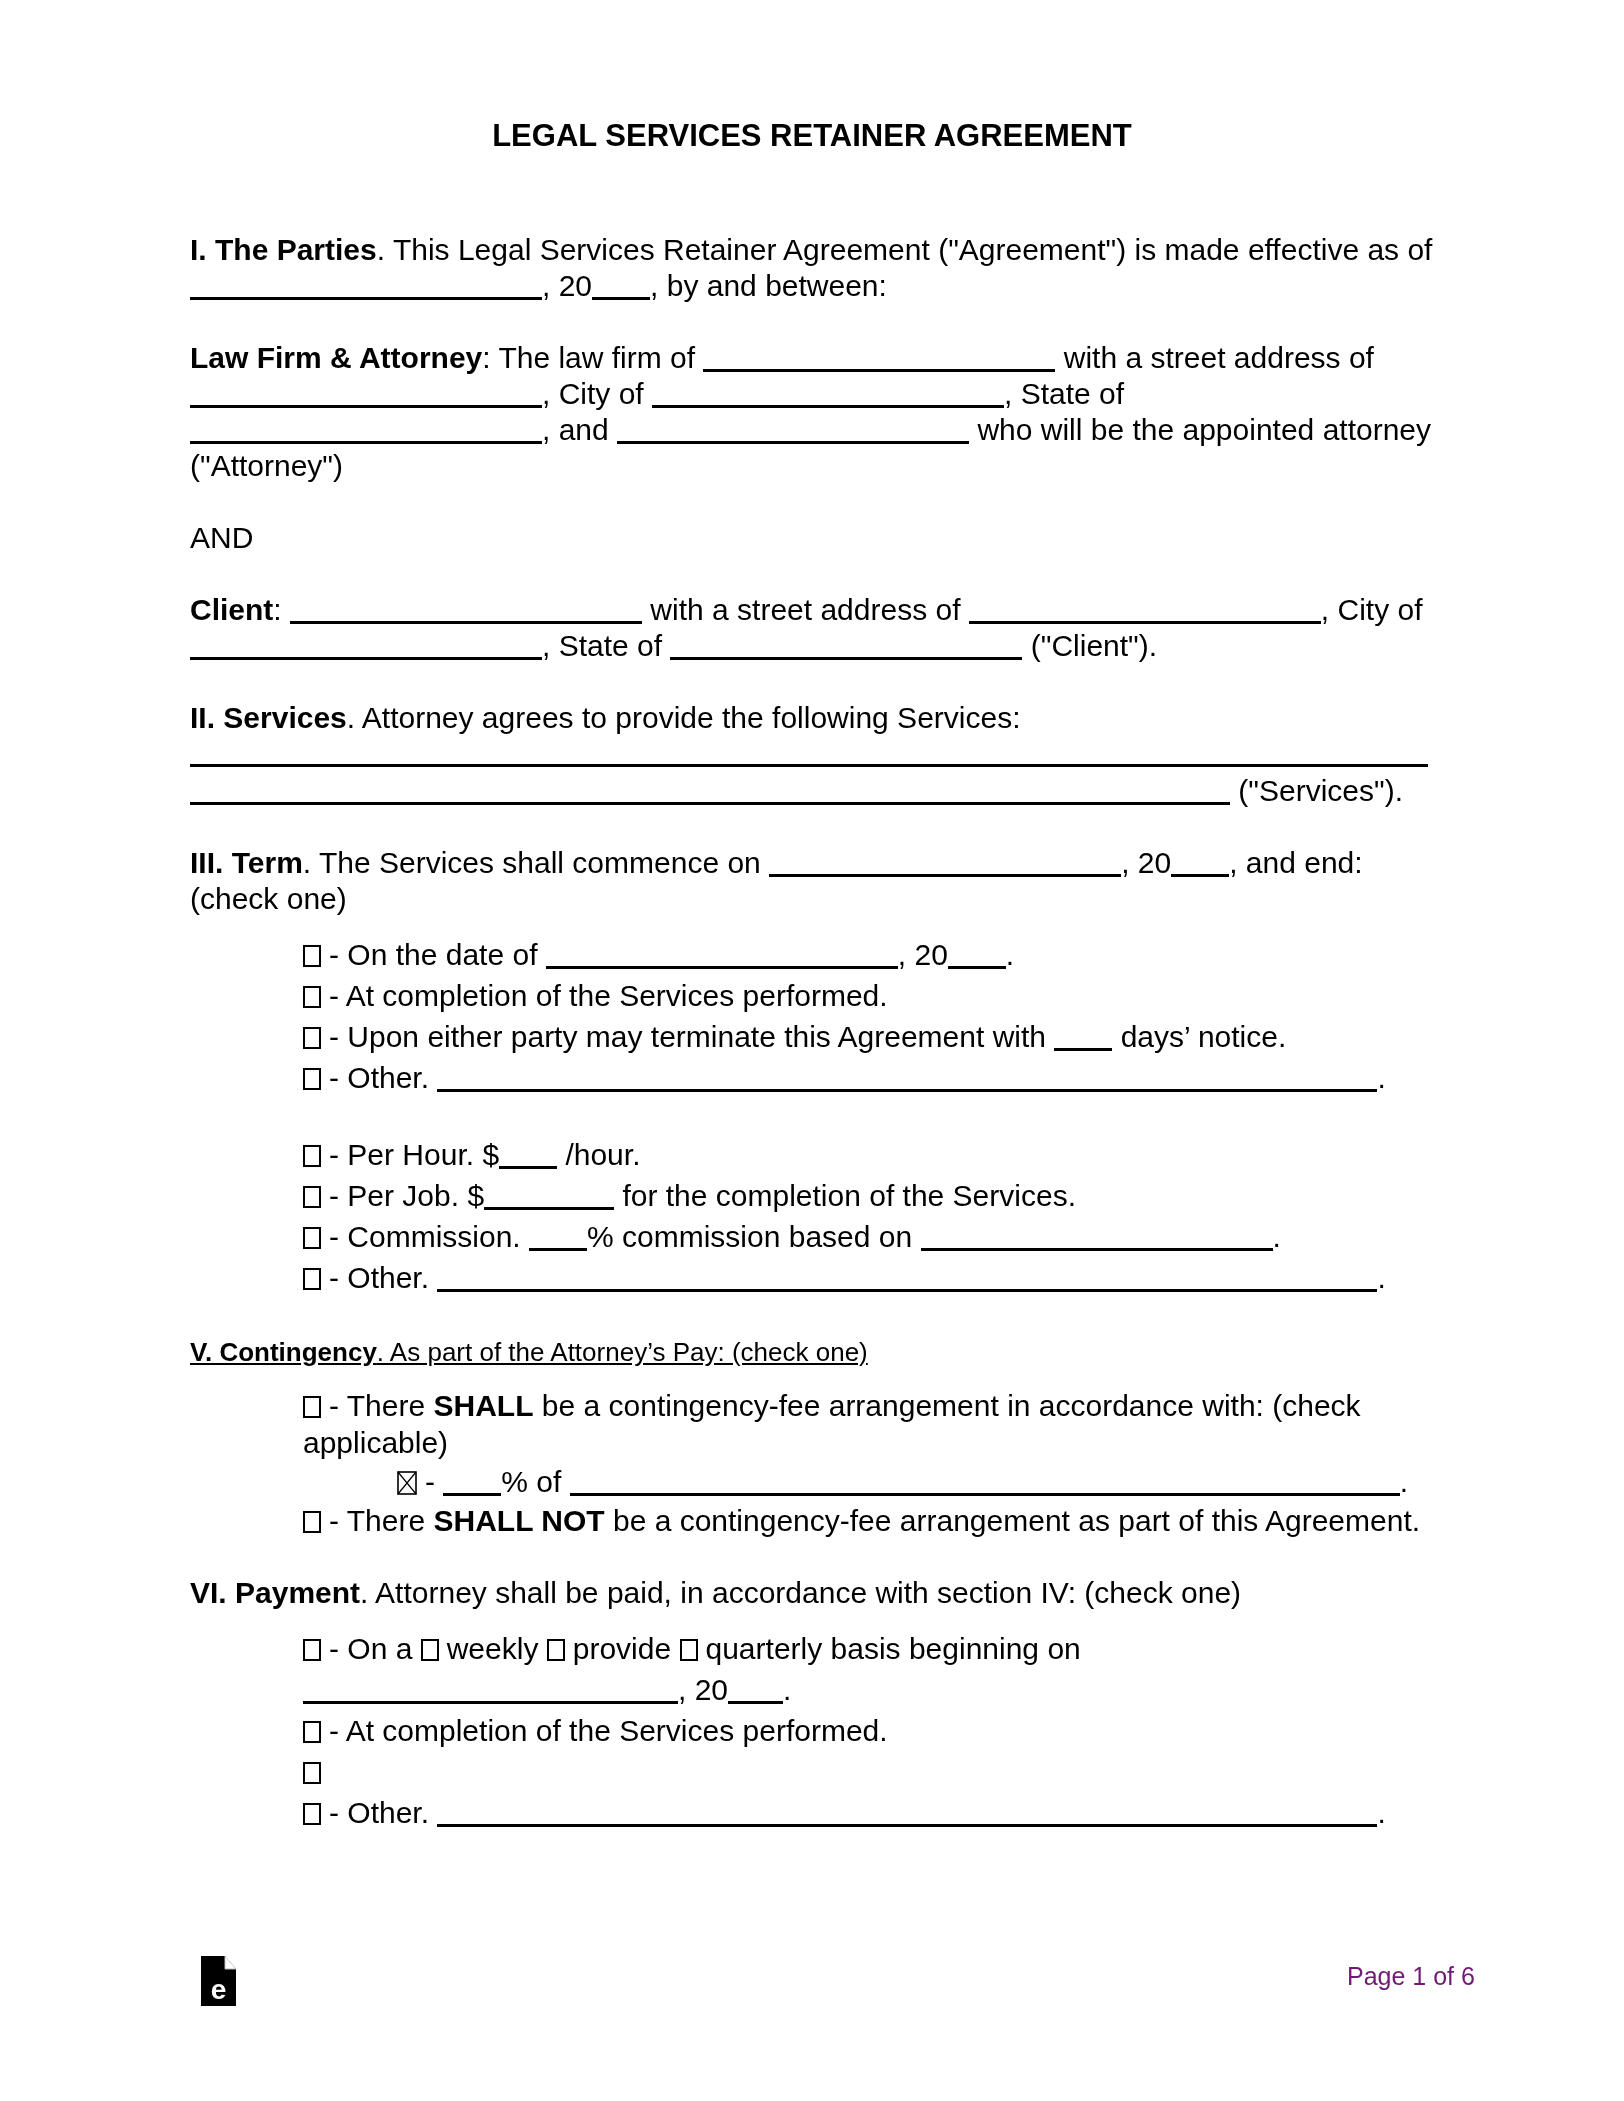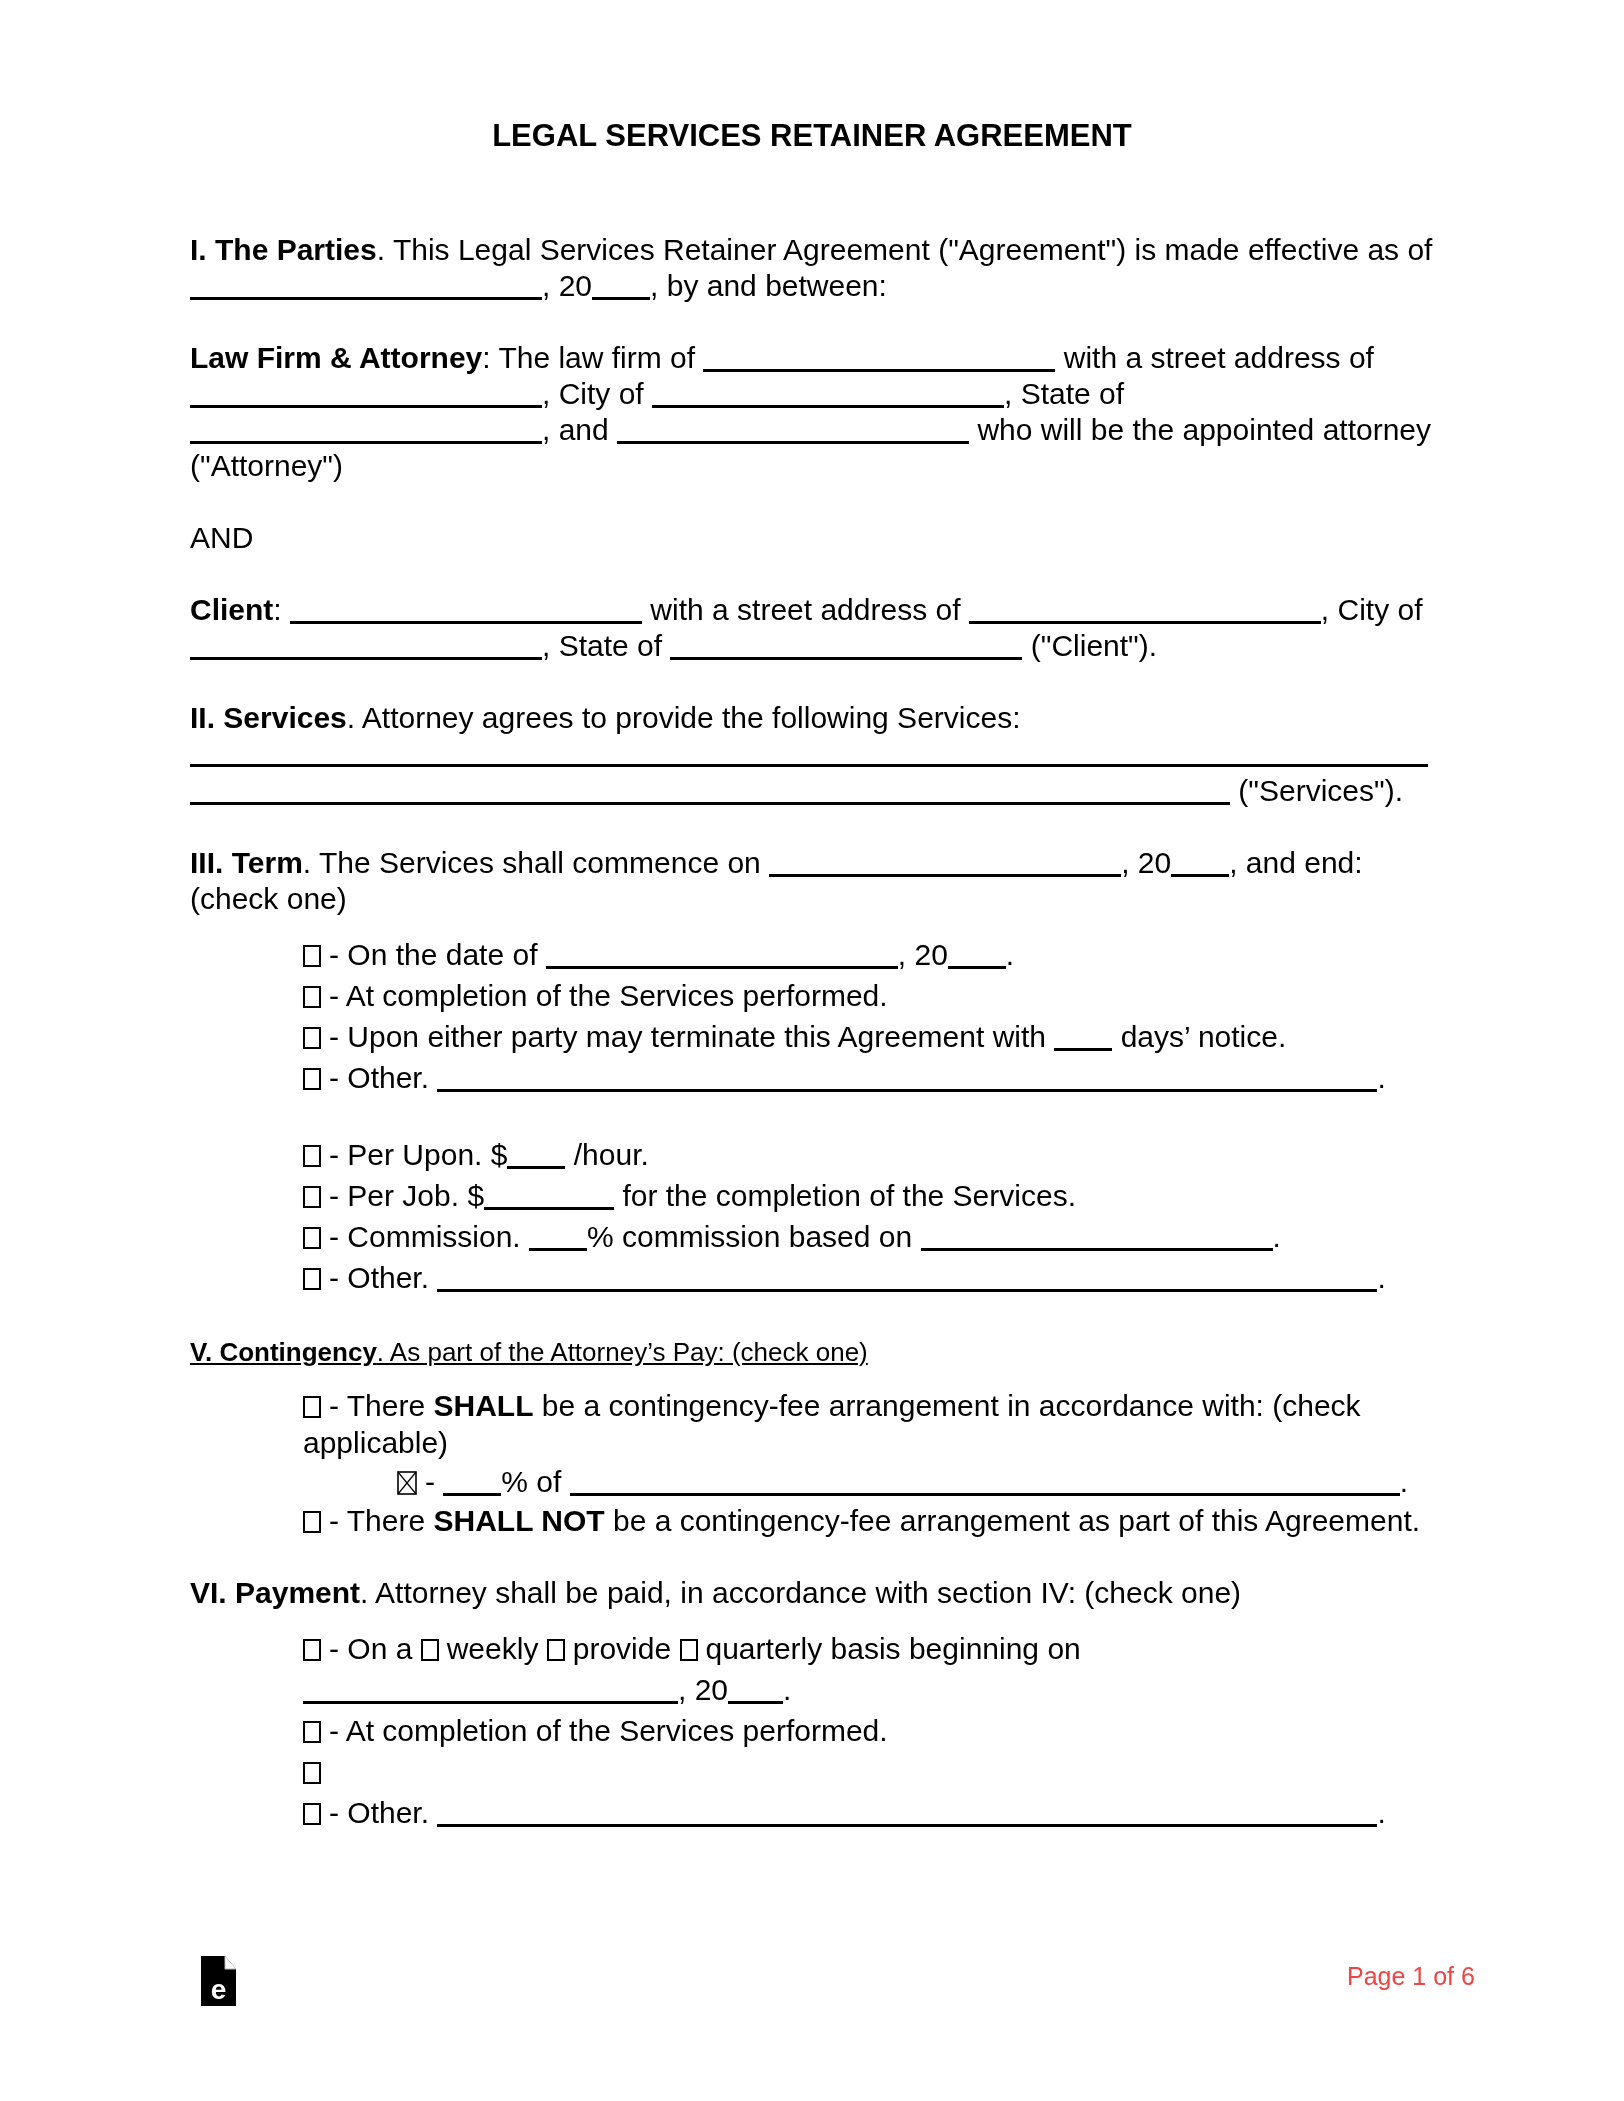--- a/index.html
+++ b/index.html
@@ -21,21 +21,21 @@
   .list { margin: 17px; padding: 0; list-style: none; }
   .item { padding-left: 96px; line-height: 41px; }
   .item.first { margin-top: 3px; }
   .sub { padding-left: 190px; line-height: 41px; }
   .cont .item { line-height: 37px; }
   .cb { display: inline-block; width: 18px; height: 22px; border: 2px solid #000; vertical-align: -2px; margin-right: 8px; box-sizing: border-box; }
   .cbx { display: inline-block; width: 20px; height: 24px; vertical-align: -3px; margin-right: 8px; }
   .small-head { font-size: 26px; text-decoration: underline; }
   .services-line { display:block; border-bottom: 3px solid #000; width: 1238px; height: 28px; margin-bottom: 6px; }
   .footer-logo { position: absolute; left: 201px; top: 1956px; width: 35px; height: 50px; }
-  .footer-page { position: absolute; left: 1347px; top: 1962px; font-size: 25px; color: #ef4444; }
+  .footer-page { position: absolute; left: 1347px; top: 1962px; font-size: 25px; color: #701a75; }
 </style>
 </head>
 <body>
 
 <div class="page">
   <h1 class="title">LEGAL SERVICES RETAINER AGREEMENT</h1>
 
   <div class="body">
 
     <p class="para">
@@ -63,21 +63,21 @@
       <div class="list">
         <div class="item first"><span class="cb"></span><span>- On the date of </span><span class="blank w350"></span><span>, 20</span><span class="blank w60"></span><span>.</span></div>
         <div class="item"><span class="cb"></span><span>- At completion of the Services performed.</span></div>
         <div class="item"><span class="cb"></span><span>- Upon either party may terminate this Agreement with </span><span class="blank w60"></span><span> days’ notice.</span></div>
         <div class="item"><span class="cb"></span><span>- Other. </span><span class="blank w920"></span><span>.</span></div>
       </div>
     </div>
 
     <div class="para">
       <div class="list">
-        <div class="item first"><span class="cb"></span><span>- Per Upon. $</span><span class="blank w60"></span><span> /hour.</span></div>
+        <div class="item first"><span class="cb"></span><span>- Per Hour. $</span><span class="blank w60"></span><span> /hour.</span></div>
         <div class="item"><span class="cb"></span><span>- Per Job. $</span><span class="blank w130"></span><span> for the completion of the Services.</span></div>
         <div class="item"><span class="cb"></span><span>- Commission. </span><span class="blank w60"></span><span>% commission based on </span><span class="blank w350"></span><span>.</span></div>
         <div class="item"><span class="cb"></span><span>- Other. </span><span class="blank w920"></span><span>.</span></div>
       </div>
     </div>
 
     <div class="para cont">
       <div class="small-head"><span class="b">V. Contingency</span><span>. As part of the Attorney’s Pay: (check one)</span></div>
       <div class="list">
         <div class="item"><span class="cb"></span><span>- There </span><span class="b">SHALL</span><span> be a contingency-fee arrangement in accordance with: (check applicable)</span></div>

